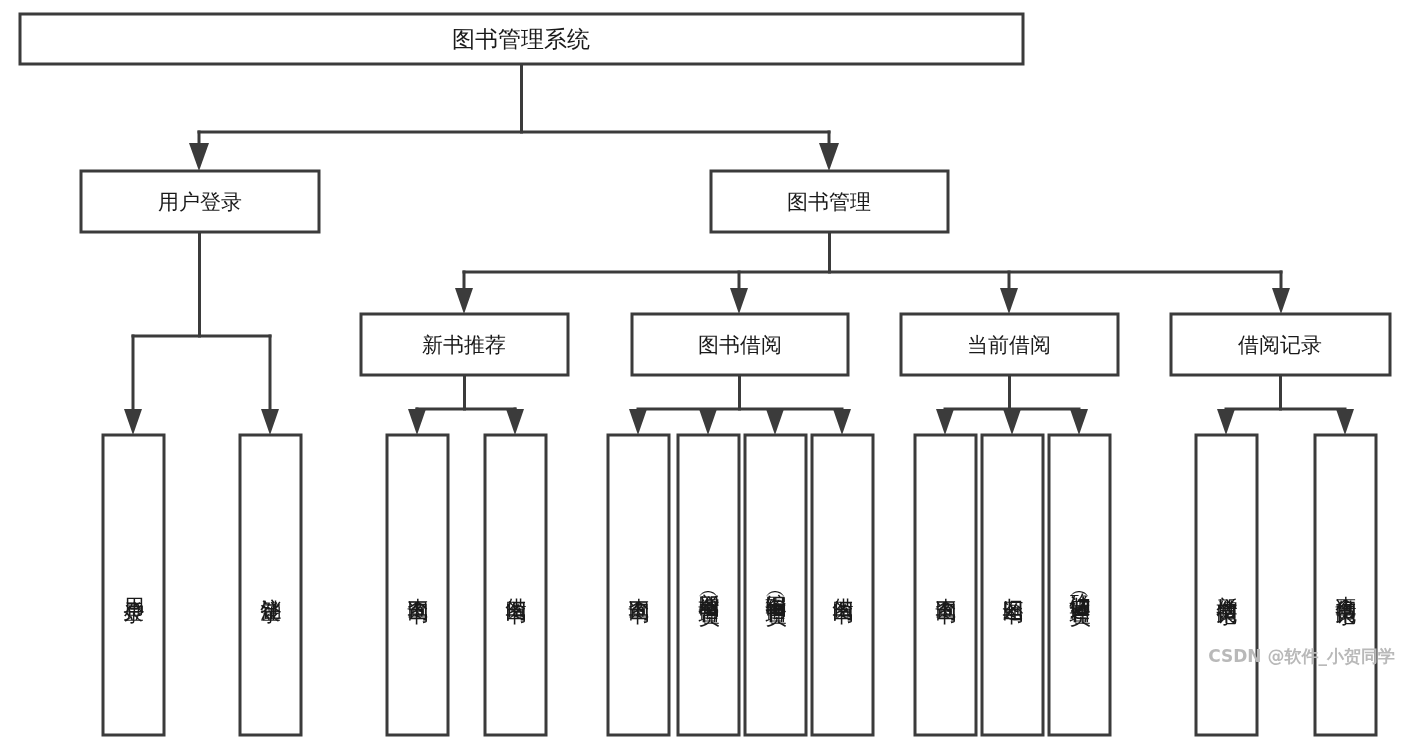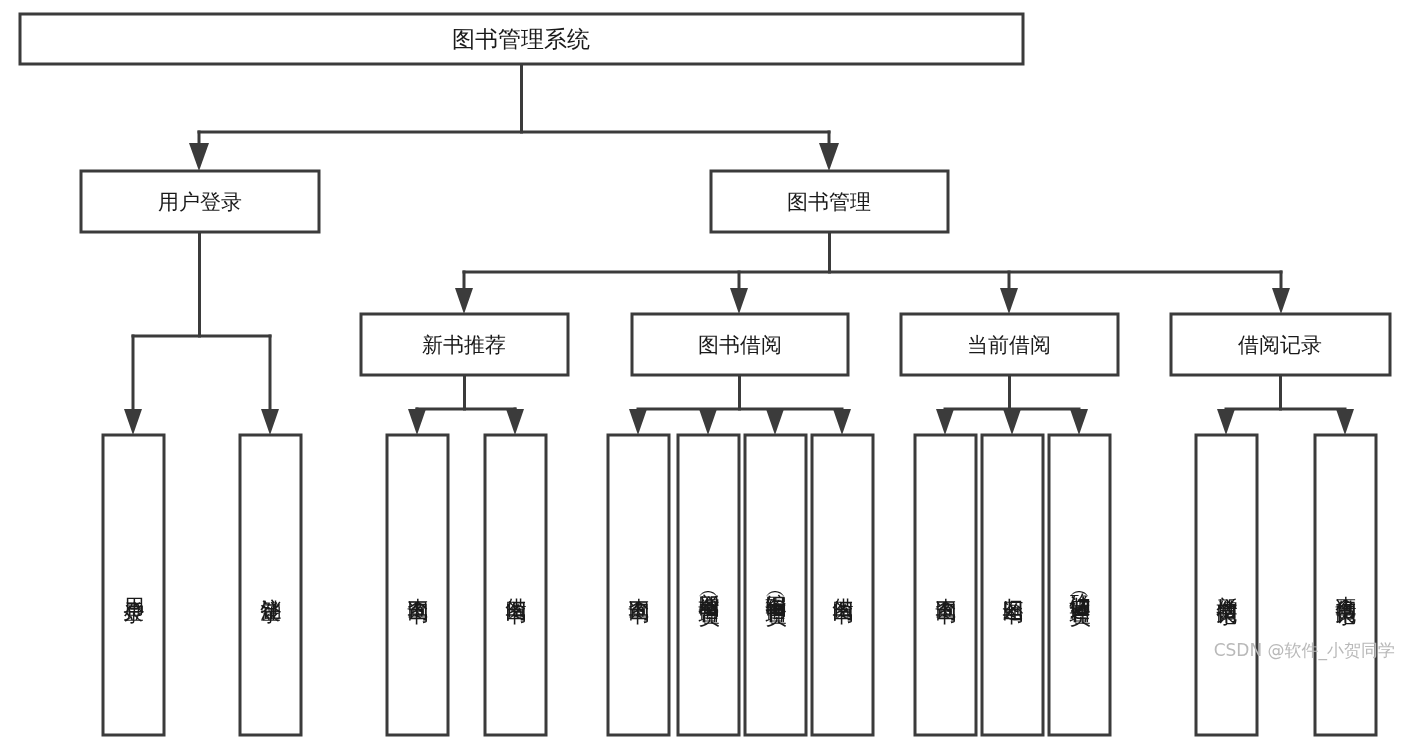--- a/index.html
+++ b/index.html
@@ -63,25 +63,26 @@
     text-align: center;
     display: flex;
     align-items: center;
     justify-content: center;
     white-space: nowrap;
     pointer-events: none;
   }
   #watermark {
     position: absolute;
     right: 10px;
-    bottom: 12px;
+    bottom: 6px;
     font-family: "DejaVu Sans", "Liberation Sans", sans-serif;
     font-size: 17px;
     color: #b9b9b9;
     white-space: nowrap;
+    font-weight: bold;
   }
 </style>
 </head>
 <body>
 
 <div id="diagram-root">
 
   <svg id="flow-svg" viewBox="0 0 1405 747">
 
     <g>

